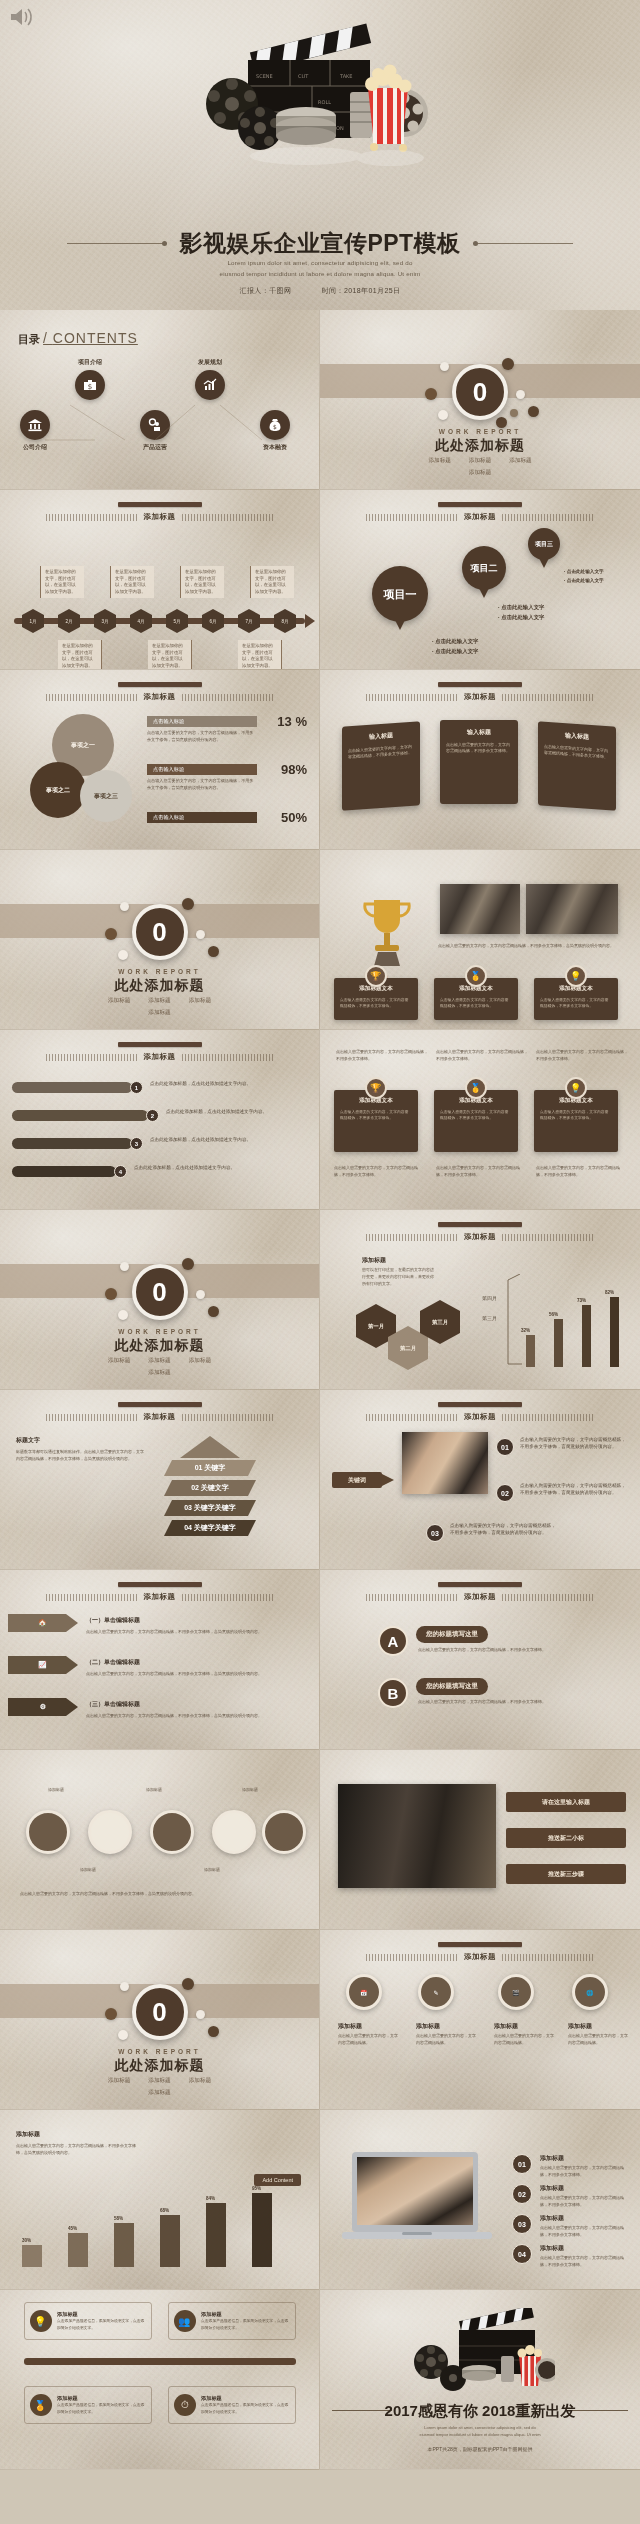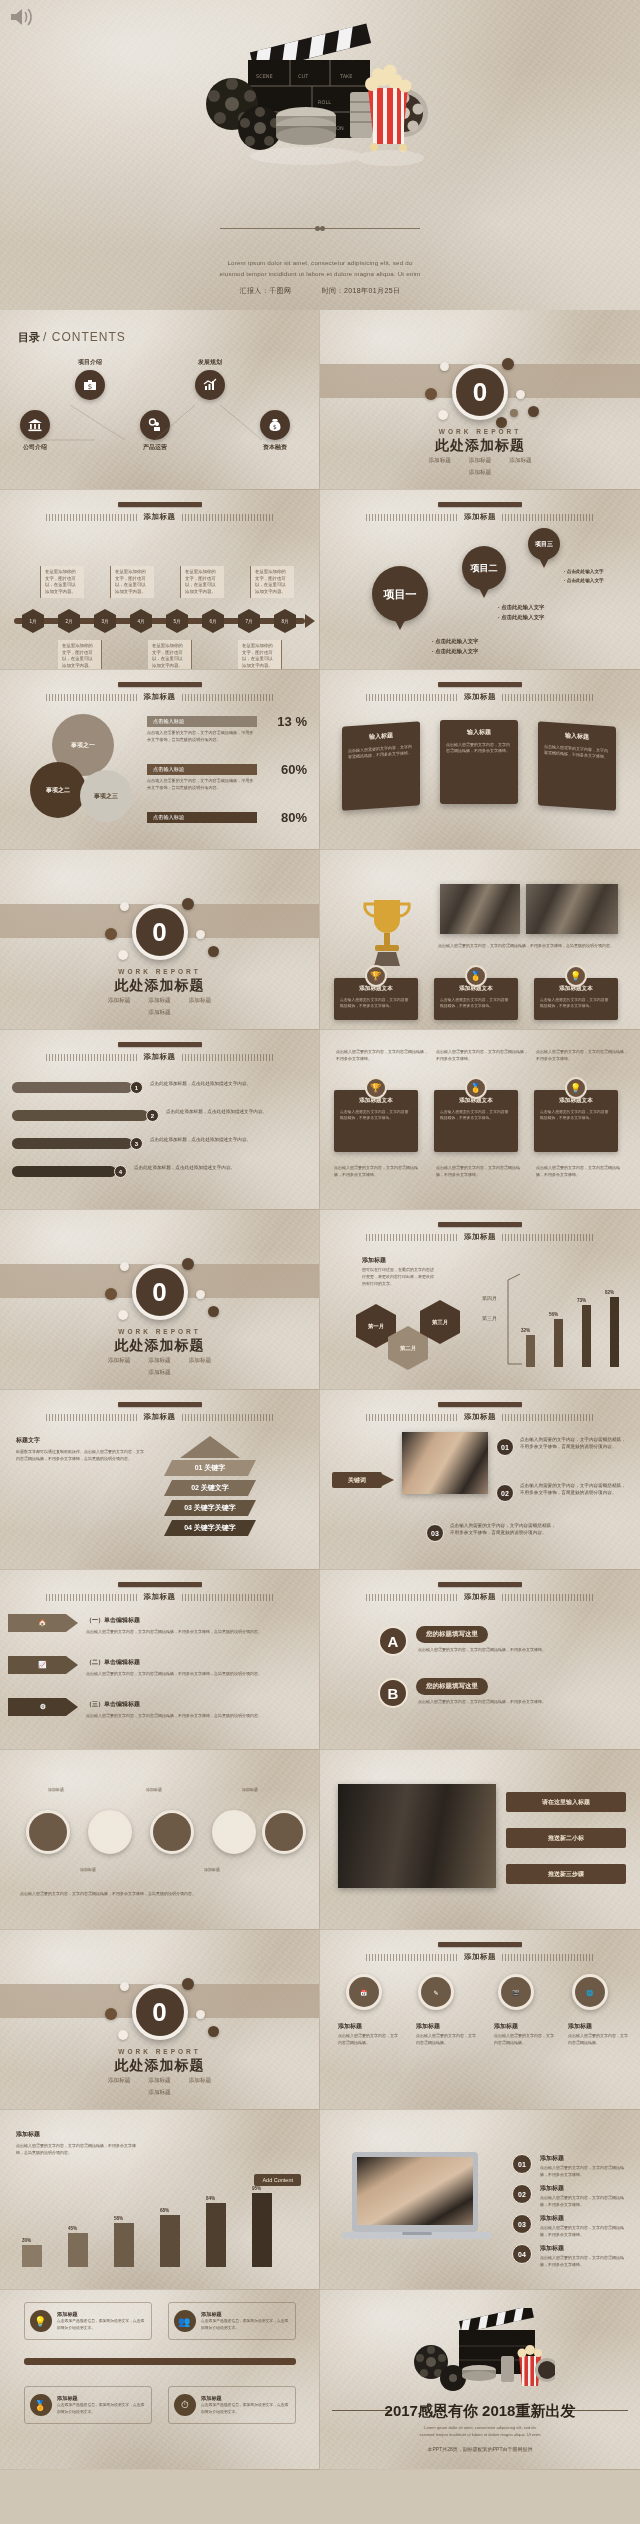--- a/index.html
+++ b/index.html
@@ -93,21 +93,21 @@
   .div-label{position:absolute;left:0;right:0;top:118px;text-align:center;
     font-size:6.5px;color:#6f5c46;letter-spacing:3px;font-weight:bold;}
   .div-h{position:absolute;left:0;right:0;top:127px;text-align:center;
     font-size:14px;color:#3a2e22;font-weight:bold;letter-spacing:1px;}
   .div-items{position:absolute;left:0;right:0;top:147px;display:flex;flex-wrap:wrap;
     justify-content:center;gap:4px 18px;padding:0 96px;}
   .div-items span{font-size:5.6px;color:#6a5743;white-space:nowrap;}
 
   
   .toc-h{position:absolute;left:18px;top:20px;font-size:11px;color:#3d3226;font-weight:bold;}
-  .toc-h em{font-style:normal;font-size:12px;color:#6d5e4b;font-weight:normal;letter-spacing:1px;}
+  .toc-h em{font-style:normal;font-size:14px;color:#6d5e4b;font-weight:normal;letter-spacing:1px;text-decoration:underline;}
   .toc-node{position:absolute;text-align:center;width:70px;}
   .toc-circ{width:30px;height:30px;border-radius:50%;background:#4b382a;margin:0 auto;
     display:flex;align-items:center;justify-content:center;box-shadow:0 2px 4px rgba(0,0,0,.25);}
   .toc-lbl{font-size:6px;color:#4b3d2e;margin-top:3px;font-weight:bold;}
   .toc-lbl.top{margin:0 0 3px;}
 
   
   .tl-axis{position:absolute;left:14px;right:14px;top:128px;height:6px;background:#5c4433;border-radius:3px;}
   .tl-arrow{position:absolute;right:4px;top:124px;width:0;height:0;
     border-top:7px solid transparent;border-bottom:7px solid transparent;border-left:10px solid #5c4433;}
@@ -322,20 +322,21 @@
 
           <g opacity=".22" fill="#ffffff">
             <ellipse cx="116" cy="148" rx="56" ry="9"></ellipse>
             <ellipse cx="200" cy="150" rx="34" ry="8"></ellipse>
           </g>
         </g>
       </svg>
 
       <div class="title-row">
         <span class="rule left"></span>
+        <h1 class="main-title">影视娱乐企业宣传PPT模板</h1>
         <span class="rule right"></span>
       </div>
       <div class="hero-sub">
         <div>Lorem ipsum dolor sit amet, consectetur adipisicing elit, sed do</div>
         <div>eiusmod tempor incididunt ut labore et dolore magna aliqua. Ut enim</div>
       </div>
       <div class="hero-meta">
         <span>汇报人：千图网</span>
         <span>时间：2018年01月25日</span>
       </div>
@@ -510,25 +511,25 @@
       <div class="vcirc" style="left:80px;top:100px;width:52px;height:52px;background:#ccc7bd;color:#5a4a38;">事项之三</div>
 
       <div class="prog-row" style="top:46px;">
         <div class="prog-lbl">点击输入标题</div>
         <div class="prog-txt">点击输入您需要的文字内容，文字内容需概括精炼，不用多余文字修饰，言简意赅的说明分项内容。</div>
         <div class="prog-val">13 %</div>
       </div>
       <div class="prog-row" style="top:94px;">
         <div class="prog-lbl dark">点击输入标题</div>
         <div class="prog-txt">点击输入您需要的文字内容，文字内容需概括精炼，不用多余文字修饰，言简意赅的说明分项内容。</div>
-        <div class="prog-val">60%</div>
+        <div class="prog-val">98%</div>
       </div>
       <div class="prog-row" style="top:142px;">
         <div class="prog-lbl dark" style="background:#533e2c;">点击输入标题</div>
-        <div class="prog-val">80%</div>
+        <div class="prog-val">50%</div>
       </div>
     </div>
       </section>
 
     <section class="paper slide">
         <div class="inner">
       <div class="sl-head">
             <div class="sl-bar"></div>
         <div class="sl-title-row">
               <span class="chev"></span>

